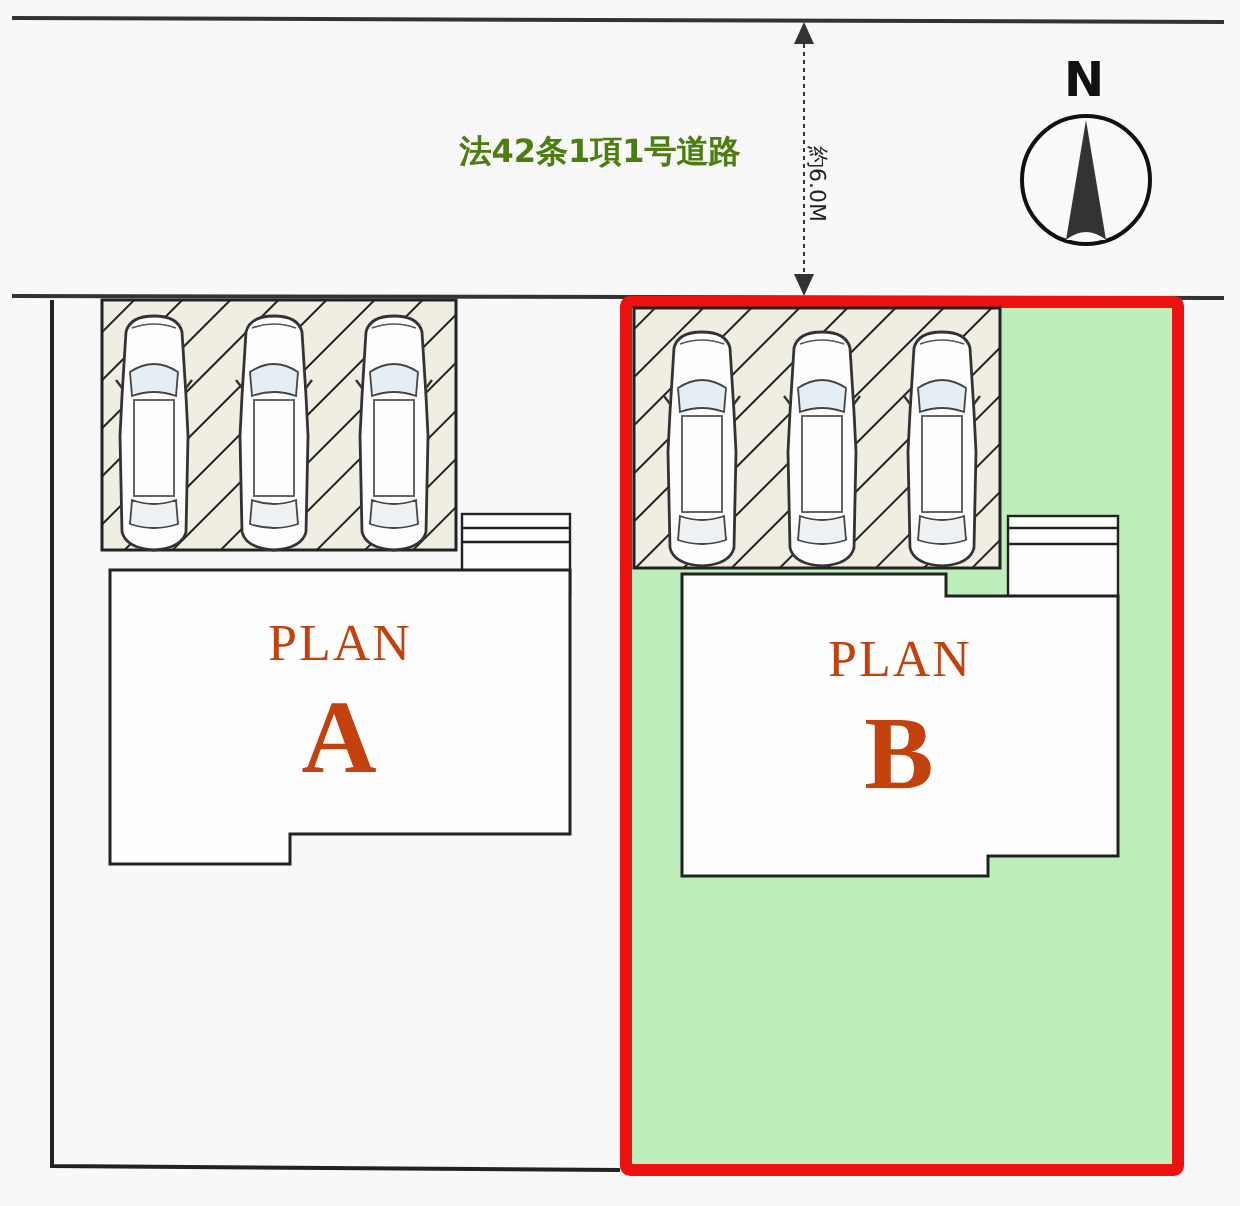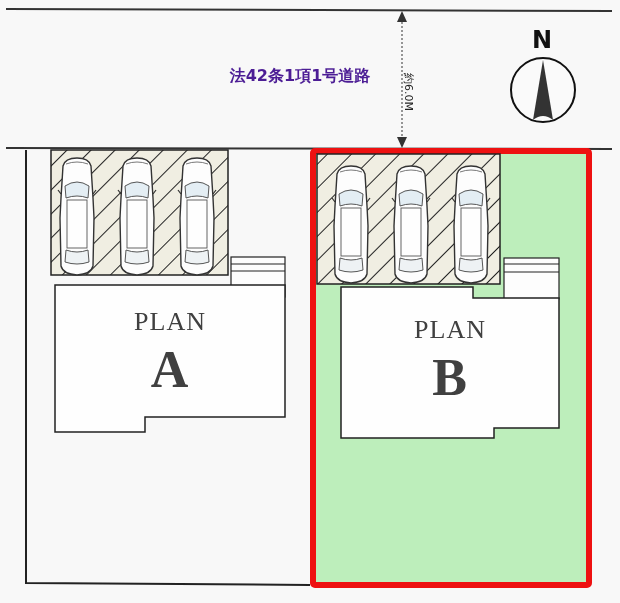--- a/index.html
+++ b/index.html
@@ -1,25 +1,25 @@
 <!DOCTYPE html>
 <html><head>
 <meta charset="utf-8">
 <style>
   html, body { margin: 0; padding: 0; background: #f8f8f8; }
   body { width: 620px; height: 603px; position: relative; overflow: hidden;
          font-family: "DejaVu Sans", "Liberation Sans", sans-serif; }
   .abs { position: absolute; }
   svg { position: absolute; left: 0; top: 0; }
   .road-label { left: 180px; top: 66px; width: 240px; text-align: center;
-                font-size: 16px; font-weight: bold; color: #4c1d95; letter-spacing: 0px; }
+                font-size: 16px; font-weight: bold; color: #4d7c0f; letter-spacing: 0px; }
   .width-label { left: 388px; top: 72px; width: 40px; height: 40px; font-size: 11px; color: #222;
                  transform: rotate(90deg); transform-origin: center; text-align: center; line-height: 40px; }
   .north-label { left: 532px; top: 26px; font-size: 24px; font-weight: bold; color: #111; }
-  .plan-word { font-family: "Liberation Serif", "DejaVu Serif", serif; color: #404040;
+  .plan-word { font-family: "Liberation Serif", "DejaVu Serif", serif; color: #c2410c;
                text-align: center; letter-spacing: 1px; }
   .plan-a-word { left: 100px; top: 307px; width: 140px; font-size: 26px; }
   .plan-a-letter { left: 120px; top: 340px; width: 100px; font-size: 52px; font-weight: bold; text-align: center; }
   .plan-b-word { left: 380px; top: 315px; width: 140px; font-size: 26px; }
   .plan-b-letter { left: 400px; top: 348px; width: 100px; font-size: 52px; font-weight: bold; text-align: center; }
 </style>
 </head>
 <body>
 
 <svg width="620" height="603" viewBox="0 0 620 603">

